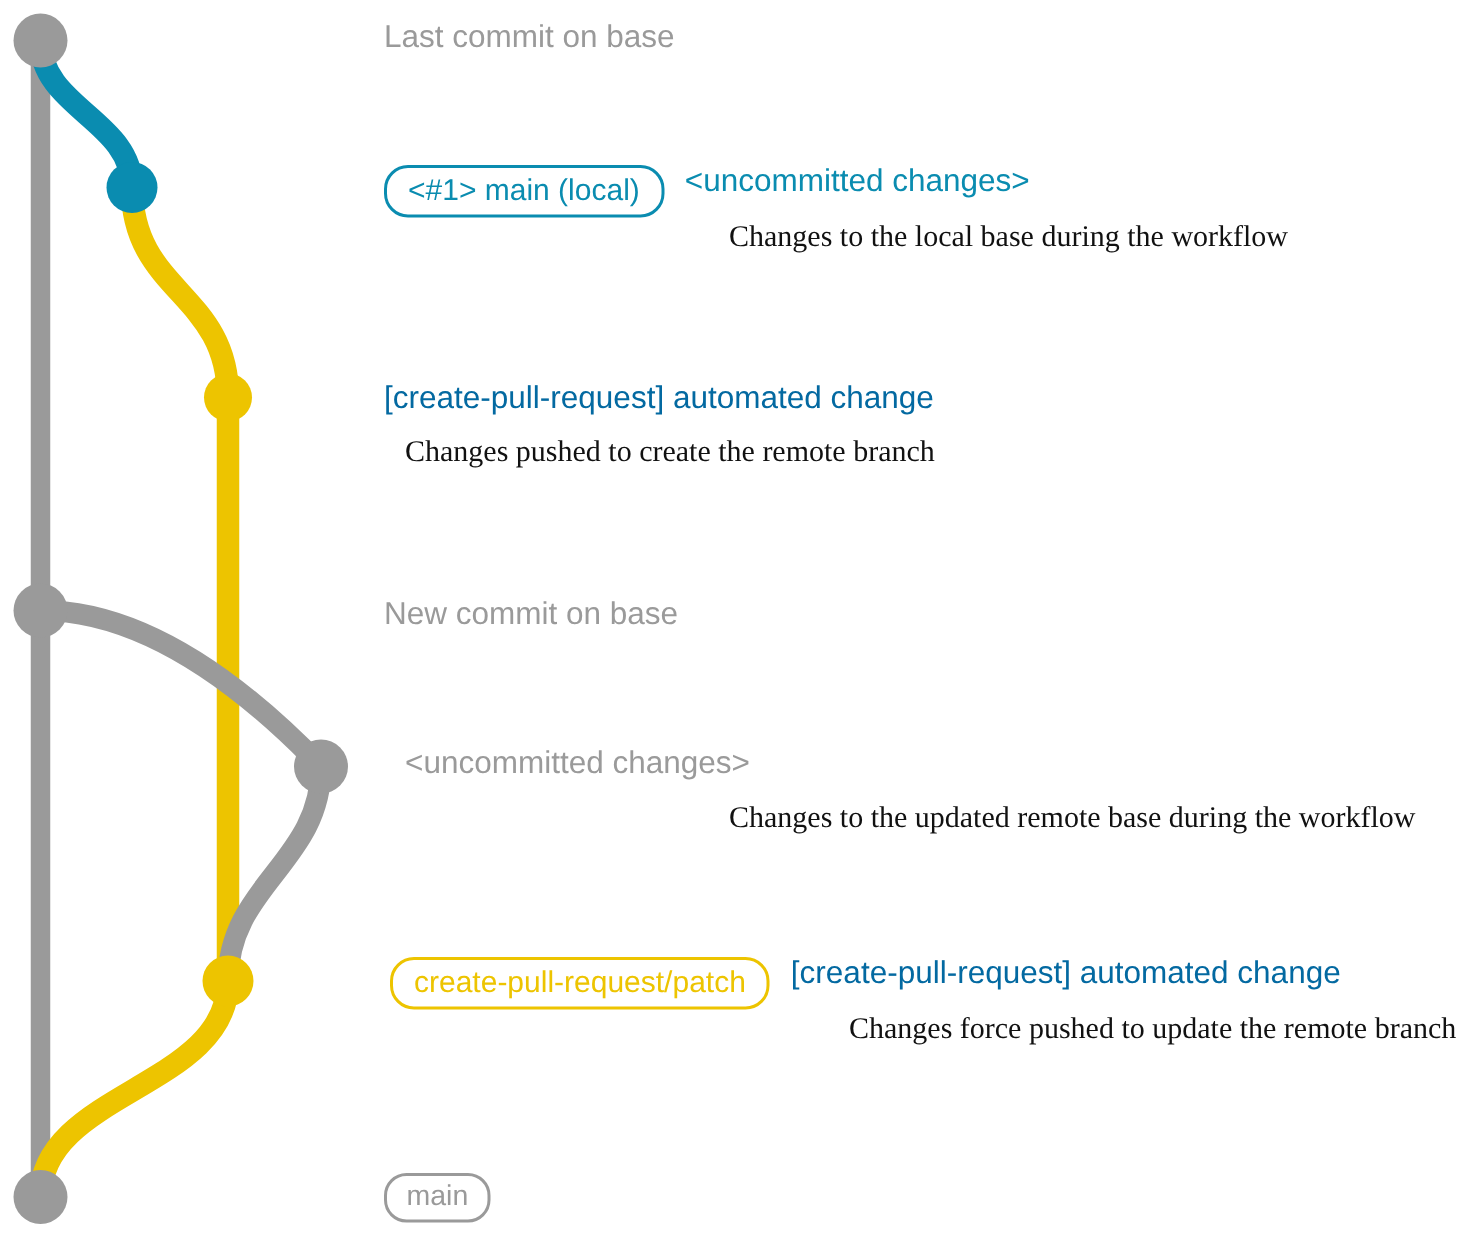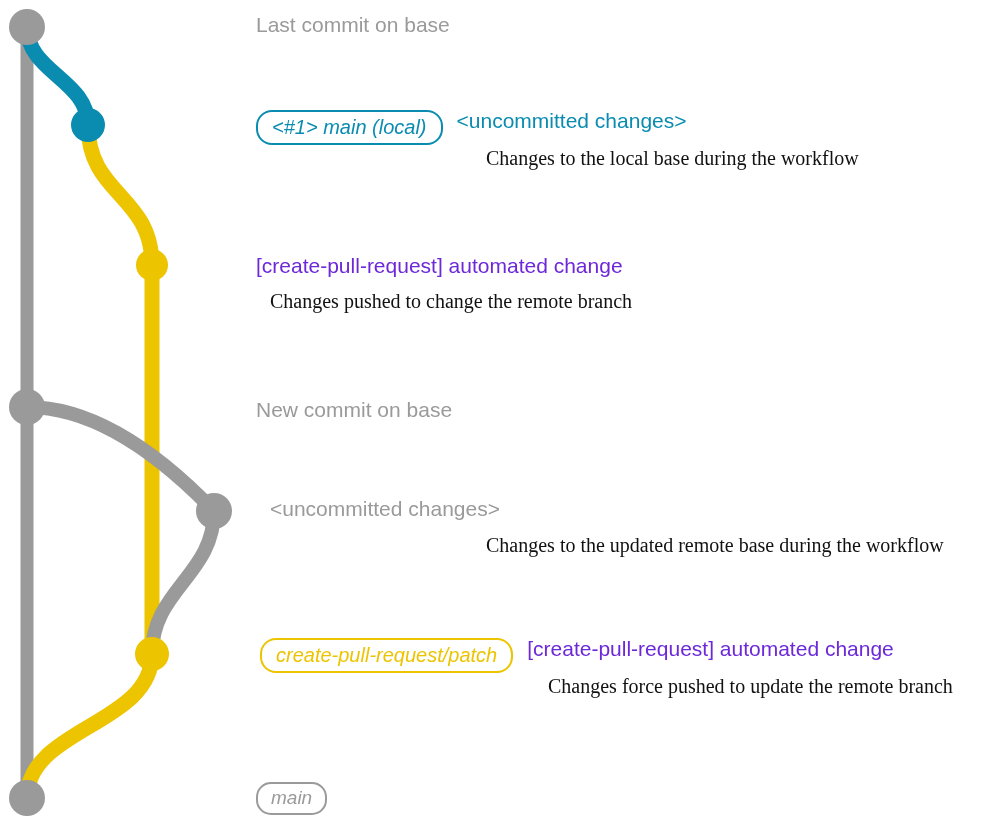--- a/index.html
+++ b/index.html
@@ -34,35 +34,34 @@
   .pill {
     display: inline-block;
     border: 2px solid #999999;
     border-radius: 16px;
     padding: 5px 14px 6px 14px;
     font-size: 20px;
     line-height: 20px;
     color: #999999;
     background: #ffffff;
     box-sizing: border-box;
-    font-style: italic;
   }
   .pill.teal   { border-color: #0a8cb0; color: #0a8cb0; }
   .pill.yellow { border-color: #edc400; color: #edc400; }
   .pill.gray   { border-color: #9a9a9a; color: #9a9a9a; }
   .pill.small  { font-size: 19px; padding: 4px 13px 5px 13px; border-radius: 15px; border-width: 2px; }
 
   
   .subject {
     font-size: 21px;
     line-height: 21px;
     font-family: "Liberation Sans", sans-serif;
   }
   .subject.teal   { color: #0a8cb0; }
-  .subject.yellow { color: #6d28d9; }
+  .subject.yellow { color: #0369a1; }
   .subject.gray   { color: #9a9a9a; }
 
   
   .descr {
     position: absolute;
     font-family: "Liberation Serif", serif;
     font-size: 20px;
     line-height: 20px;
     color: #111111;
     white-space: nowrap;
@@ -104,35 +103,35 @@
 <div class="row" style="left:256px; top:110px;">
   <span class="pill teal">&lt;#1&gt; main (local)</span>
   <span class="gap-md"></span>
   <span class="subject teal">&lt;uncommitted changes&gt;</span>
 </div>
 <div class="descr" style="left:486px; top:148px;text-align:center;">Changes to the local base during the workflow</div>
 
 <div class="row" style="left:256px; top:255px;">
   <span class="subject yellow">[create-pull-request] automated change</span>
 </div>
-<div class="descr" style="left:270px; top:291px;">Changes pushed to change the remote branch</div>
+<div class="descr" style="left:270px; top:291px;">Changes pushed to create the remote branch</div>
 
 <div class="row" style="left:256px; top:399px;">
   <span class="subject gray">New commit on base</span>
 </div>
 
 <div class="row" style="left:256px; top:498px;">
   <span class="gap-md"></span>
   <span class="subject gray">&lt;uncommitted changes&gt;</span>
 </div>
 <div class="descr" style="left:486px; top:535px;">Changes to the updated remote base during the workflow</div>
 
 <div class="row" style="left:260px; top:638px;">
   <span class="pill yellow">create-pull-request/patch</span>
   <span class="gap-md"></span>
   <span class="subject yellow">[create-pull-request] automated change</span>
 </div>
-<div class="descr" style="left:548px; top:676px;">Changes force pushed to update the remote branch</div>
+<div class="descr" style="left:566px; top:676px;">Changes force pushed to update the remote branch</div>
 
 <div class="row" style="left:256px; top:782px;flex-direction:column;">
   <span class="pill gray small">main</span>
   <span class="gap-md"></span>
 </div>
 
 </body></html>

